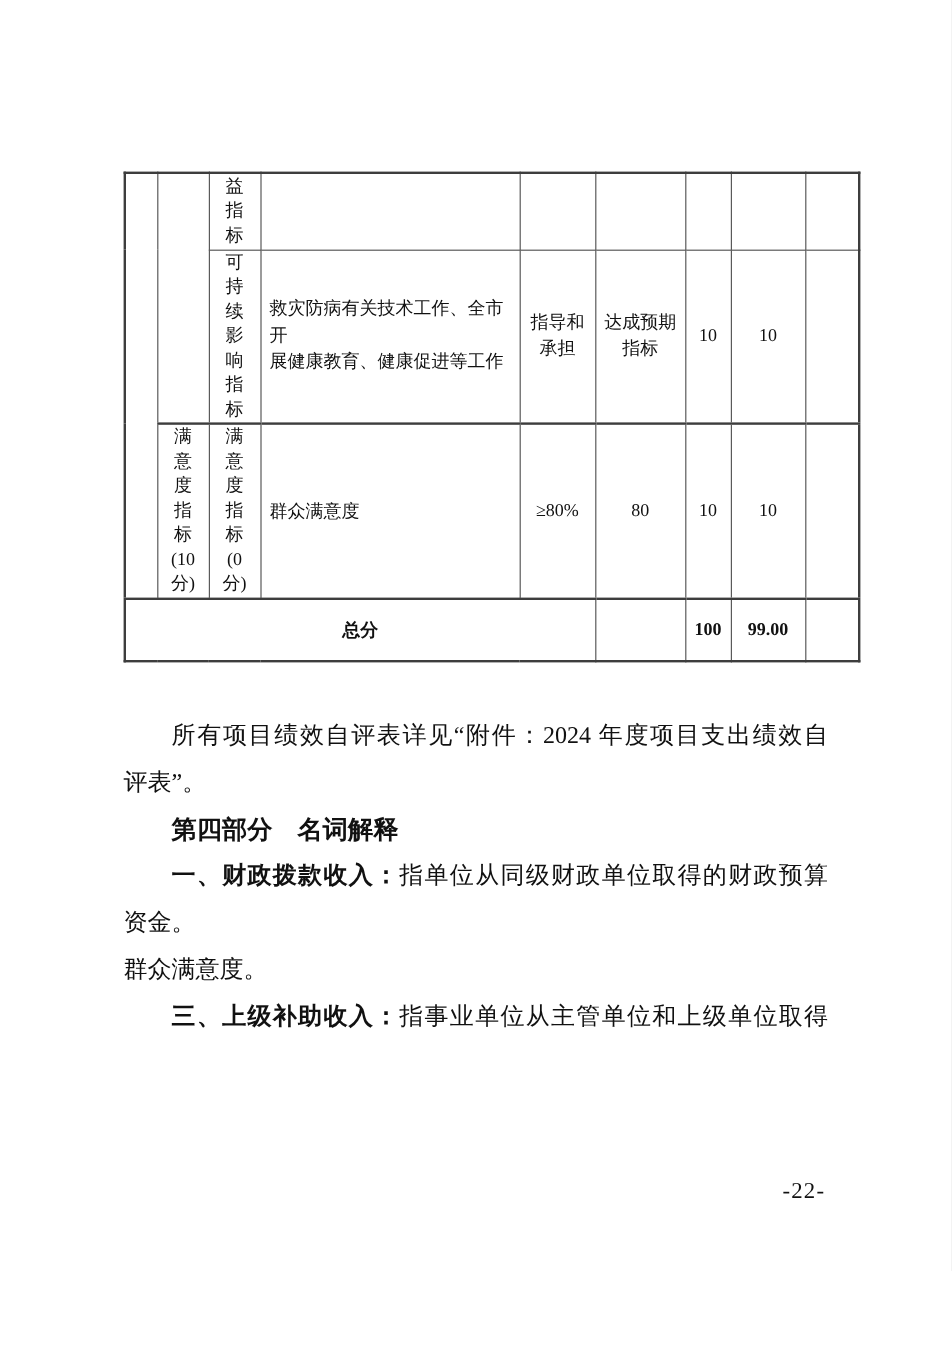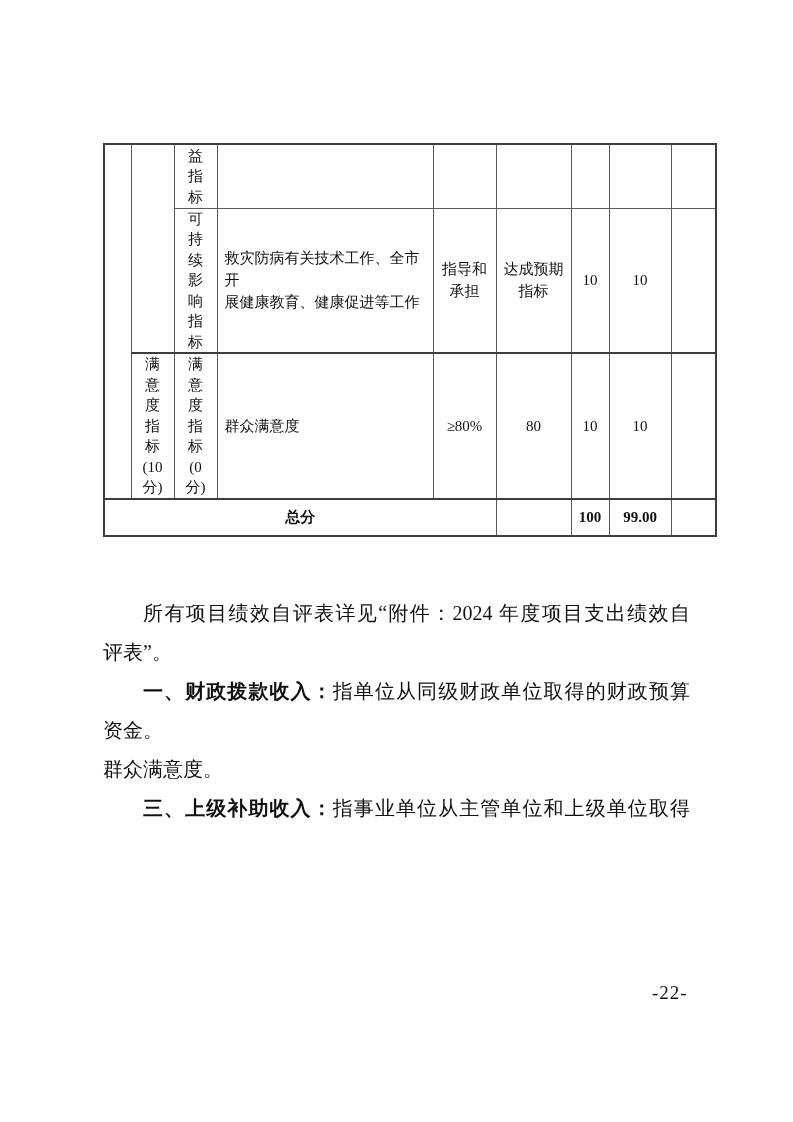--- a/index.html
+++ b/index.html
@@ -129,33 +129,34 @@
 标
 (0
 分)</td>
       <td class="lefttext">群众满意度</td>
       <td>≥80%</td>
       <td>80</td>
       <td>10</td>
       <td>10</td>
       <td></td>
     </tr>
-    <tr style="height:37px" class="heavy-top">
+    <tr style="height:52px" class="heavy-top">
       <td colspan="5" class="boldcell">总分</td>
       <td></td>
       <td class="boldcell">100</td>
       <td class="boldcell">99.00</td>
       <td></td>
     </tr>
   </tbody>
     </table>
 
   <div class="bodytext">
     <div class="bline just indent">所有项目绩效自评表详见“附件：2024 年度项目支出绩效自</div>
     <div class="bline">评表”。</div>
+    <div class="bline heading-line indent">第四部分　名词解释</div>
 
     <div class="bline just indent">
       <span class="dlabel">一、财政拨款收入：</span><span>指单位从同级财政单位取得的财政预算</span>
     </div>
     <div class="bline">资金。</div>
 
     <div class="bline">群众满意度。</div>
 
     <div class="bline just indent">
       <span class="dlabel">三、上级补助收入：</span><span>指事业单位从主管单位和上级单位取得</span>

